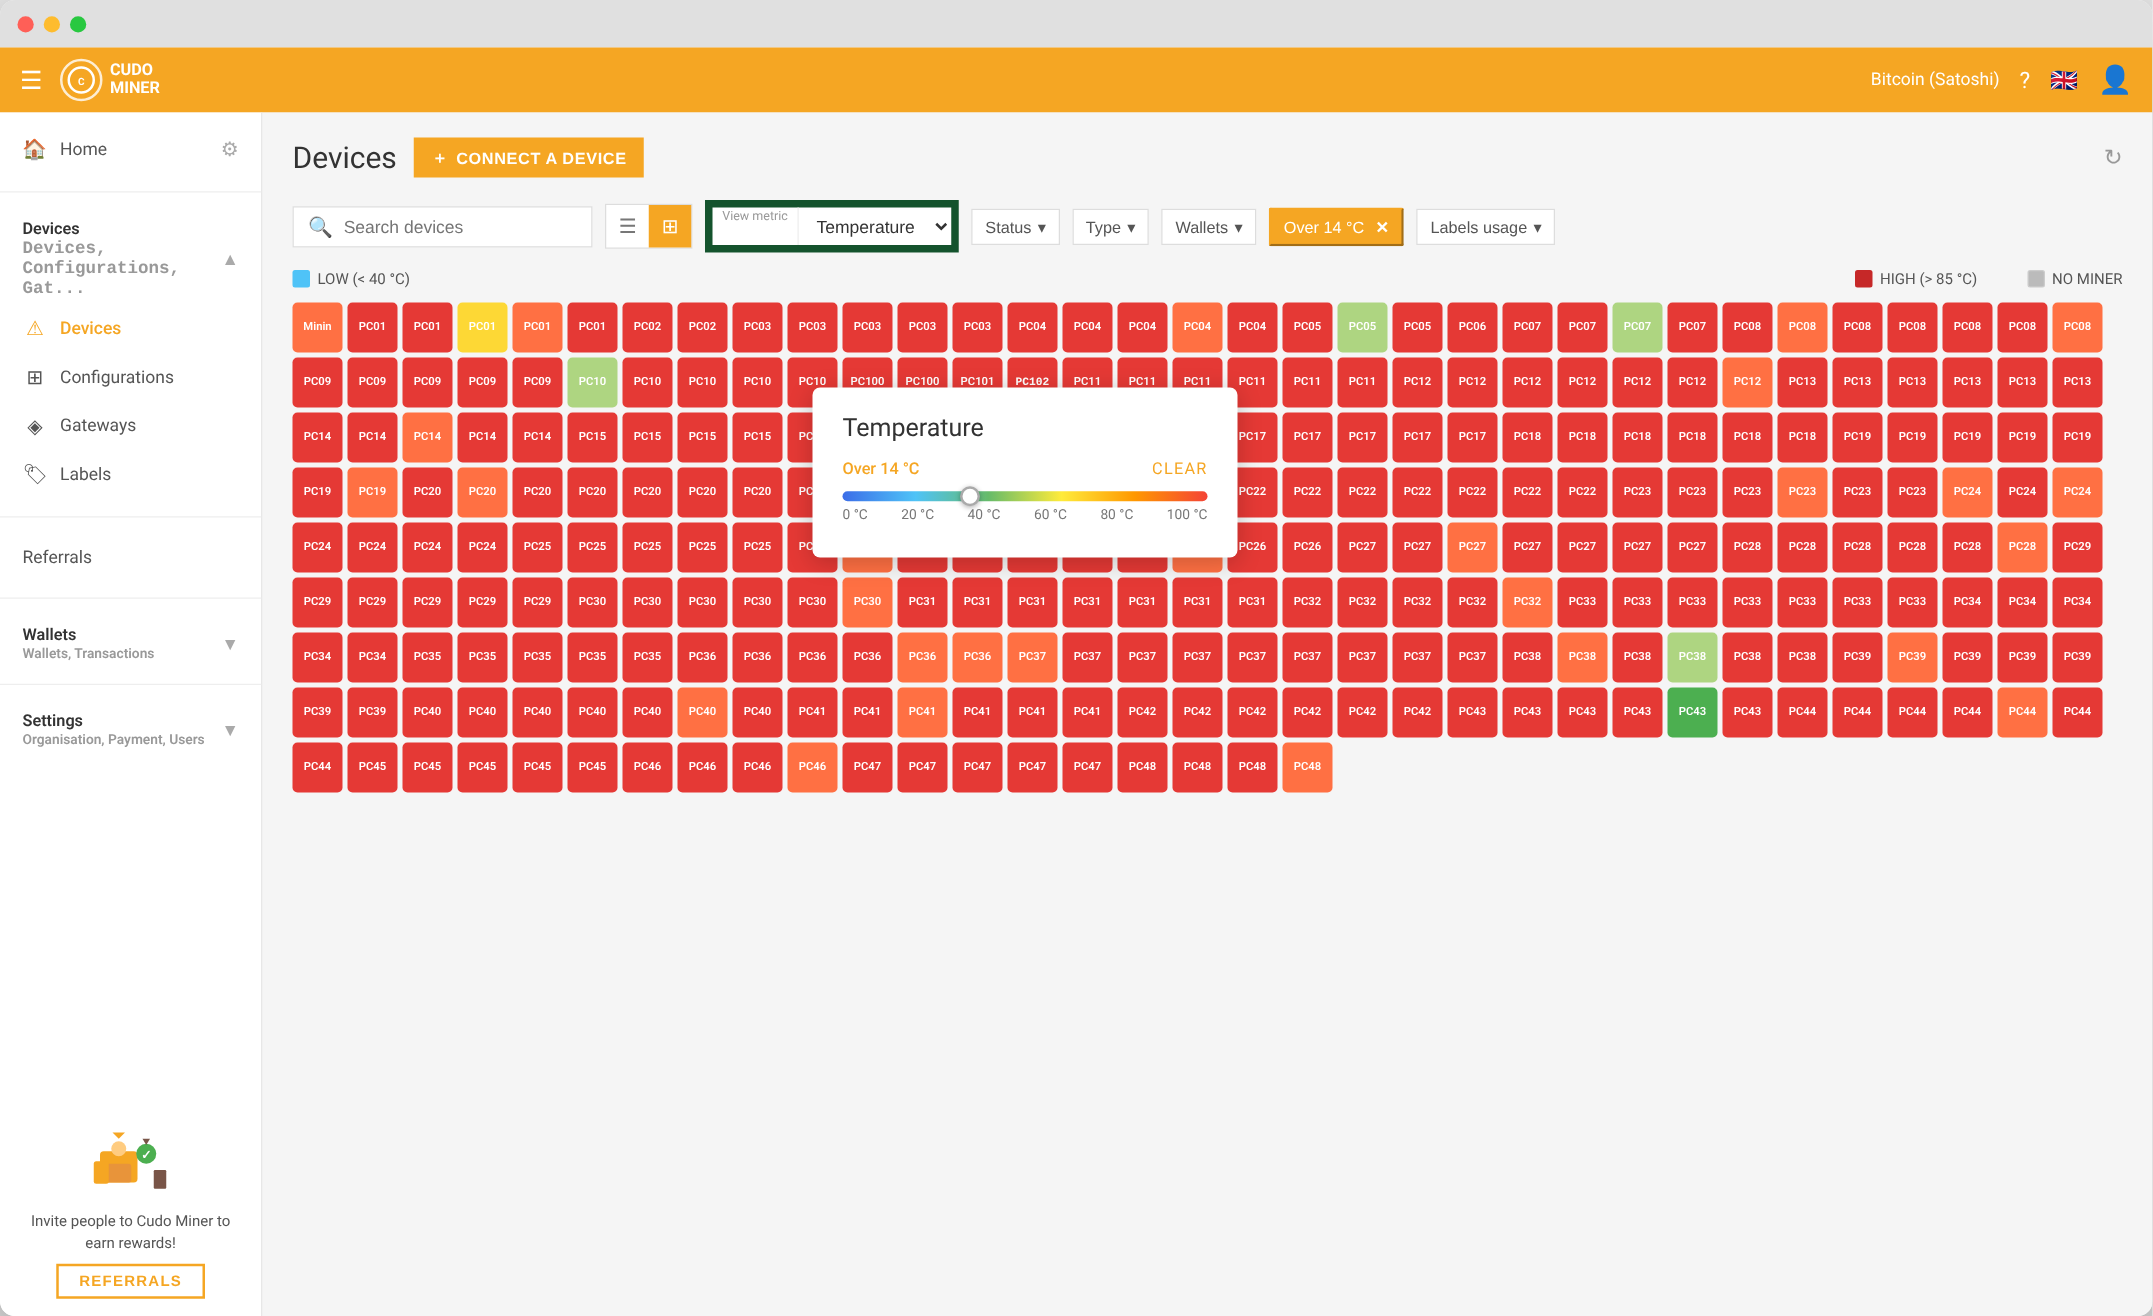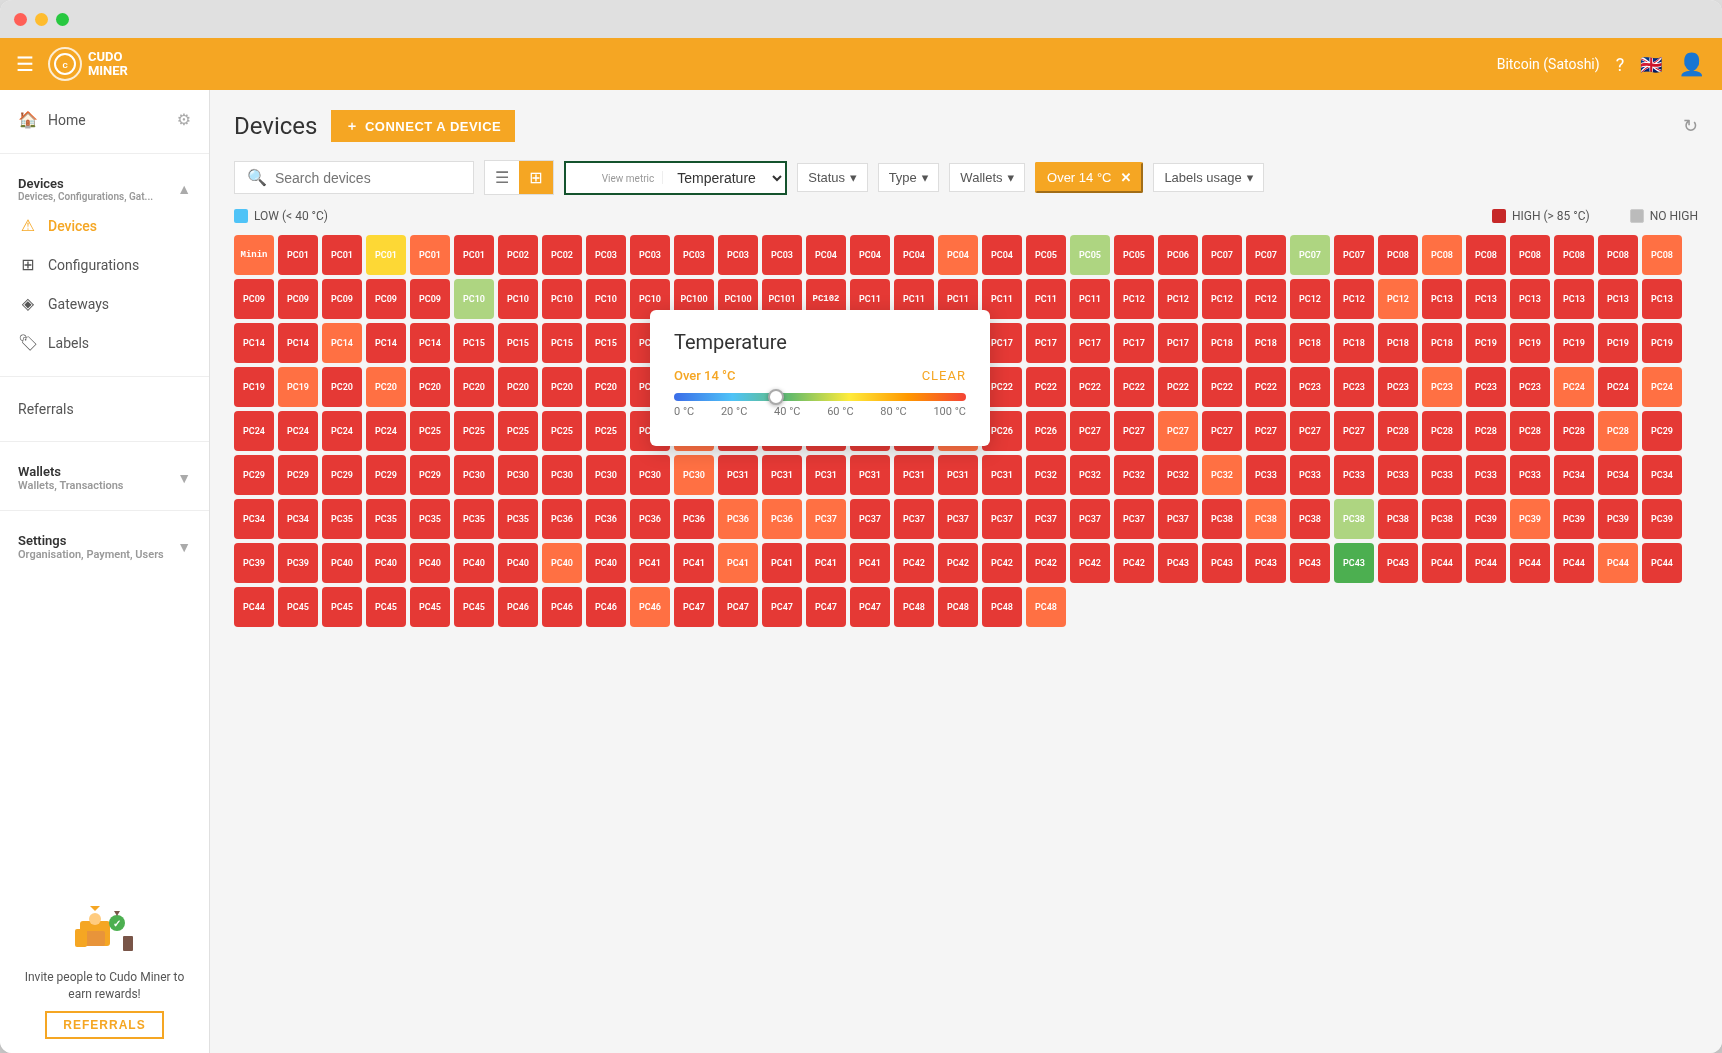--- a/index.html
+++ b/index.html
@@ -46,21 +46,21 @@
     .page-title { font-size: 24px; font-weight: 400; color: #333; }
     .connect-btn { background: #f5a623; color: white; border: none; padding: 7px 14px; font-size: 13px; font-weight: 600; cursor: pointer; display: flex; align-items: center; gap: 6px; letter-spacing: 0.5px; }
     
     
     .toolbar { display: flex; align-items: center; gap: 10px; margin-bottom: 14px; flex-wrap: wrap; }
     .search-box { display: flex; align-items: center; border: 1px solid #ddd; background: white; padding: 6px 12px; gap: 8px; width: 240px; }
     .search-box input { border: none; outline: none; font-size: 14px; width: 100%; background: transparent; color: #999; }
     .view-toggle { display: flex; border: 1px solid #ddd; background: white; }
     .view-btn { padding: 7px 10px; cursor: pointer; border: none; background: transparent; font-size: 16px; color: #777; }
     .view-btn.active { background: #f5a623; color: white; }
-    .view-metric { display: flex; align-items: center; border: 2px solid #14532d; background: white; padding-left: 28px; }
+    .view-metric { display: flex; border: 6px solid #14532d; background: white; }
     .view-metric-label { font-size: 10px; color: #999; padding: 2px 8px 0; border-right: 1px solid #eee; }
     .view-metric-select { border: none; outline: none; padding: 6px 10px; font-size: 14px; color: #333; background: transparent; cursor: pointer; }
     .filter-btn { border: 1px solid #ddd; background: white; padding: 6px 10px; font-size: 13px; color: #555; cursor: pointer; display: flex; align-items: center; gap: 5px; }
     .filter-active { background: #f5a623; color: white; border-color: #f5a623; padding: 6px 10px; font-size: 13px; cursor: pointer; display: flex; align-items: center; gap: 5px; border-radius: 2px; }
     .filter-x { margin-left: 4px; font-weight: bold; }
     .refresh-btn { margin-left: auto; background: none; border: none; font-size: 18px; color: #999; cursor: pointer; }
     
     
     .legend { display: flex; align-items: center; gap: 20px; margin-bottom: 12px; font-size: 12px; color: #555; }
     .legend-item { display: flex; align-items: center; gap: 6px; }
@@ -121,21 +121,21 @@
           <span class="sidebar-item-icon">🏠</span>
           <span class="sidebar-label">Home</span>
           <span style="margin-left:auto;font-size:16px;color:#aaa;">⚙</span>
         </div>
       </div>
       <hr class="sidebar-divider">
       <div class="sidebar-section">
         <div class="sidebar-group-header">
           <div>
             <div style="font-size:13px;font-weight:600;color:#333;">Devices</div>
-            <div style="font-size:10px;color:#999;">Devices, Configurations, Gat...</div>
+            <div style="font-size:14px;color:#999;font-family:Liberation Mono, monospace;">Devices, Configurations, Gat...</div>
           </div>
           <span style="color:#aaa;font-size:14px;">▲</span>
         </div>
         <div class="sidebar-item active">
           <span class="sidebar-item-icon" style="color:#f5a623;">⚠</span>
           <span class="sidebar-label" style="color:#f5a623;font-weight:500;">Devices</span>
         </div>
         <div class="sidebar-item">
           <span class="sidebar-item-icon">⊞</span>
           <span class="sidebar-label">Configurations</span>
@@ -250,26 +250,26 @@
           <div class="legend-dot" style="background:#4fc3f7;"></div>
           <span>LOW (&lt; 40 °C)</span>
         </div>
         <div style="flex:1;"></div>
         <div class="legend-item">
           <div class="legend-dot" style="background:#c62828;"></div>
           <span>HIGH (&gt; 85 °C)</span>
         </div>
         <div class="legend-item" style="margin-left:20px;">
           <div class="legend-dot" style="background:#bbb;border:1px solid #ccc;"></div>
-          <span>NO HIGH</span>
+          <span>NO MINER</span>
         </div>
       </div>
 
       <div class="device-grid" id="device-grid">
-          <div class="device-cell" style="background-color: rgb(255, 112, 67); font-family: Liberation Mono, monospace;">Minin</div>
+          <div class="device-cell" style="background-color: rgb(255, 112, 67);">Minin</div>
           <div class="device-cell" style="background-color: rgb(229, 57, 53);">PC01</div>
           <div class="device-cell" style="background-color: rgb(229, 57, 53);">PC01</div>
           <div class="device-cell" style="background-color: rgb(253, 216, 53);">PC01</div>
           <div class="device-cell" style="background-color: rgb(255, 112, 67);">PC01</div>
           <div class="device-cell" style="background-color: rgb(229, 57, 53);">PC01</div>
           <div class="device-cell" style="background-color: rgb(229, 57, 53);">PC02</div>
           <div class="device-cell" style="background-color: rgb(229, 57, 53);">PC02</div>
           <div class="device-cell" style="background-color: rgb(229, 57, 53);">PC03</div>
           <div class="device-cell" style="background-color: rgb(229, 57, 53);">PC03</div>
           <div class="device-cell" style="background-color: rgb(229, 57, 53);">PC03</div>

